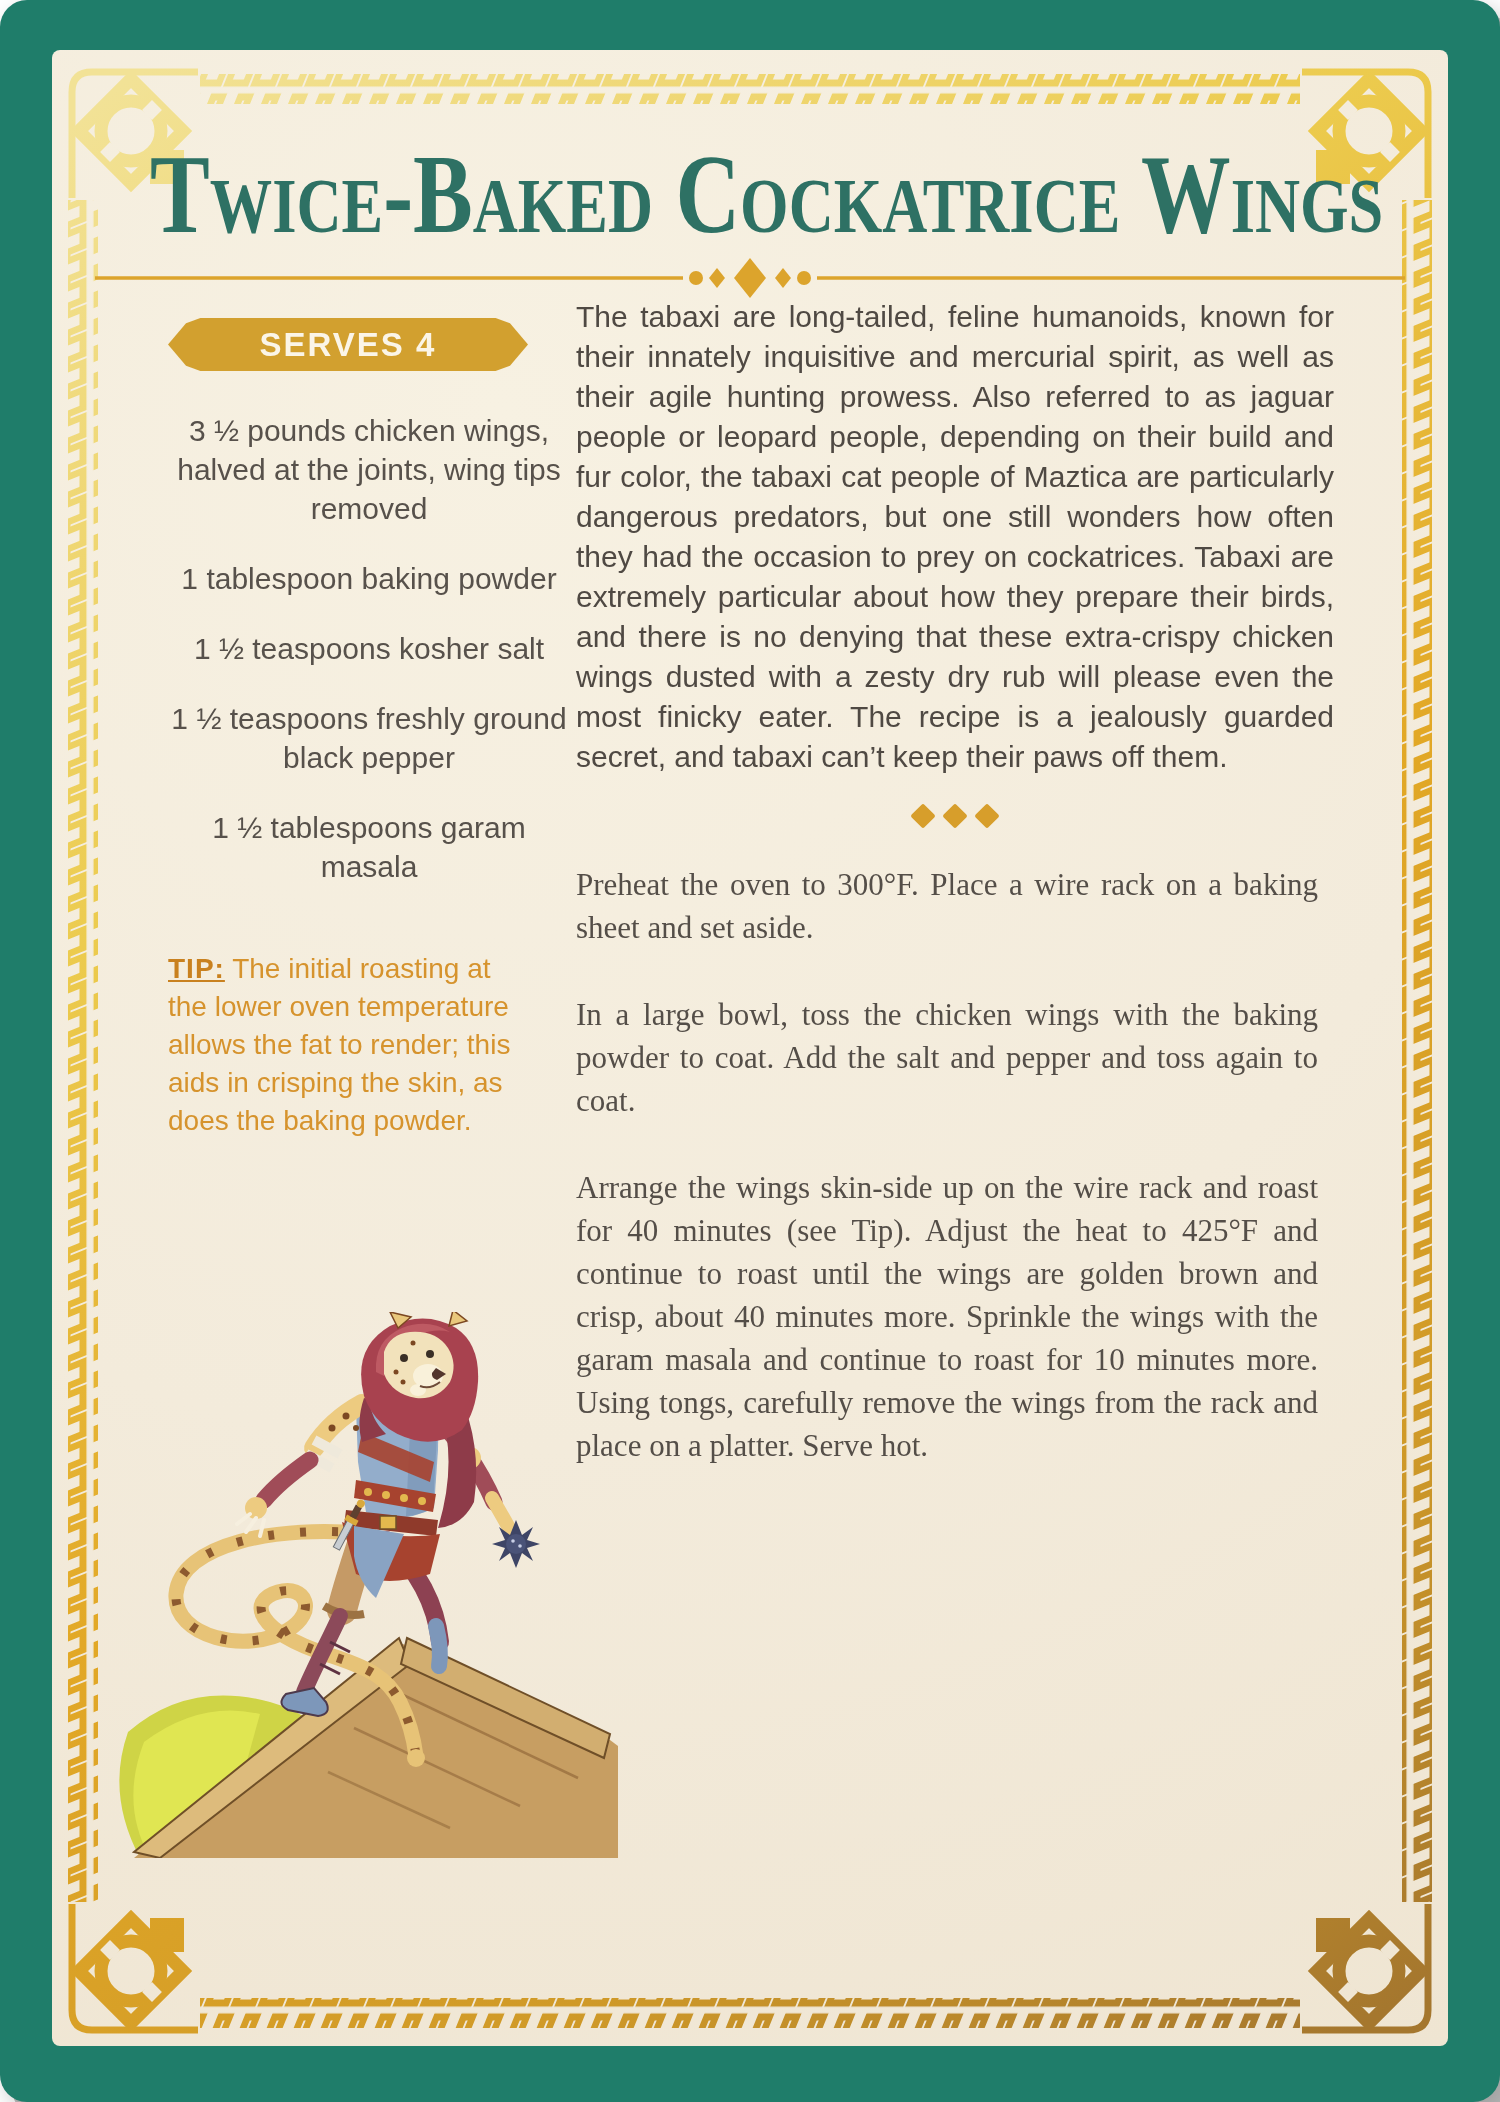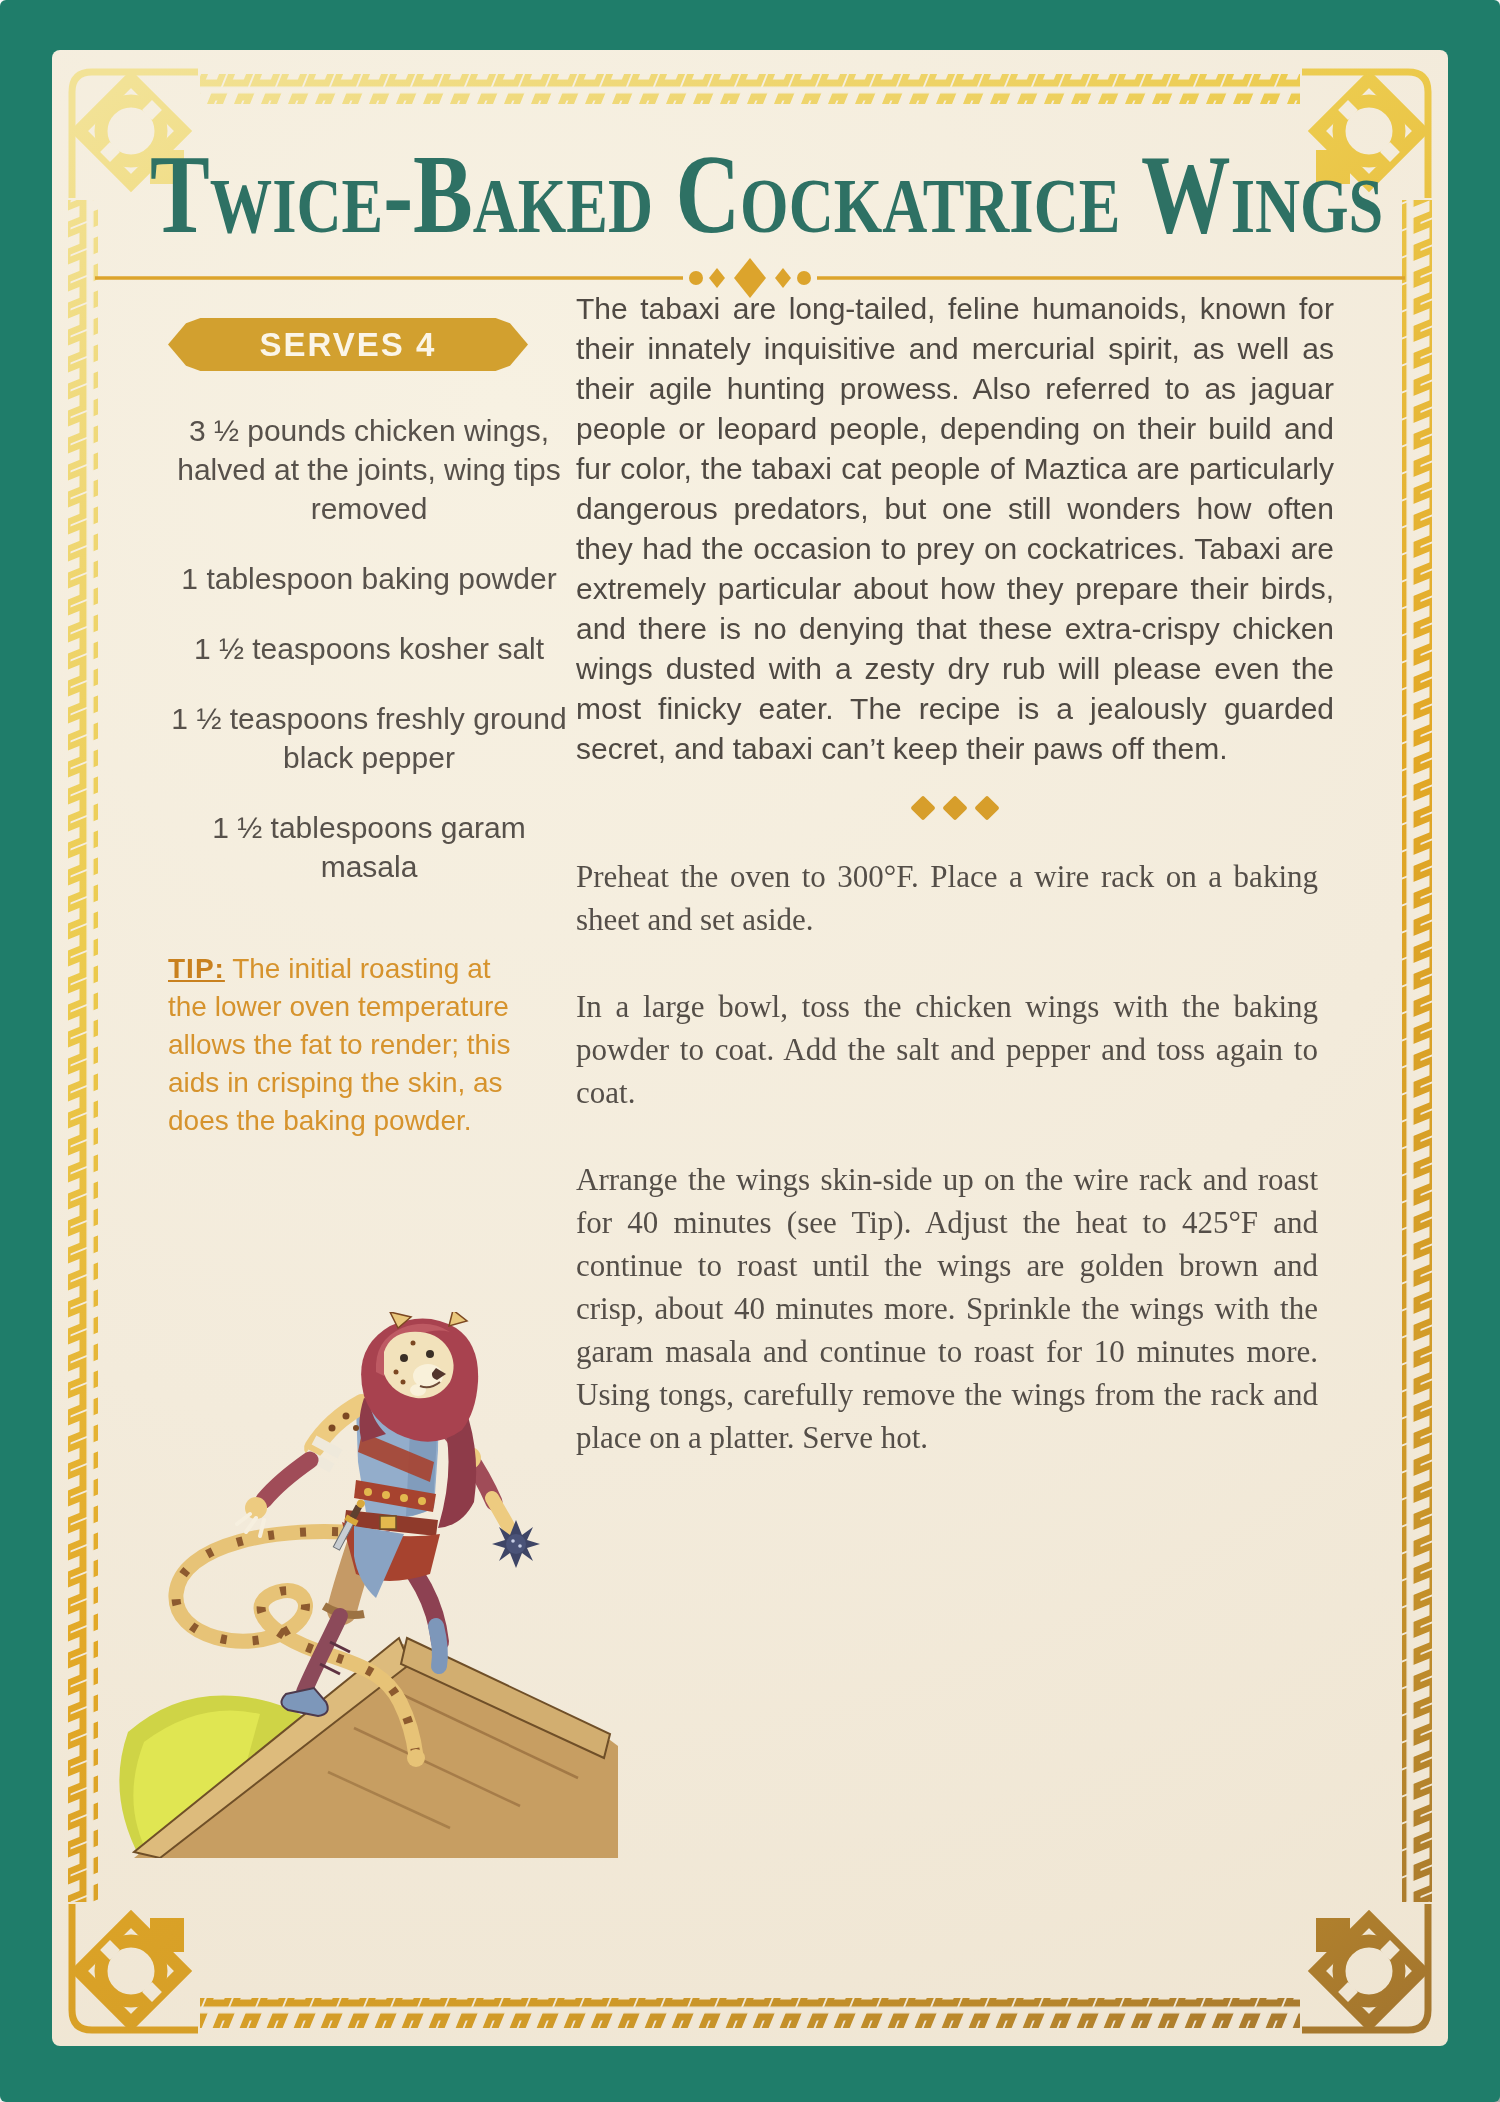--- a/index.html
+++ b/index.html
@@ -1,19 +1,19 @@
 <!DOCTYPE html>
 <html><head>
 <meta charset="utf-8">
 <title>Twice-Baked Cockatrice Wings</title>
 <style>
   html,body{margin:0;padding:0;background:#ffffff;}
   .stage{position:relative;width:1500px;height:2102px;font-family:"Liberation Sans",sans-serif;}
   .card{
-    position:absolute;inset:0;background:#1F7D6A;border-radius:6px;
+    position:absolute;inset:0;background:#1F7D6A;border-radius:27px;
     box-shadow:12px 14px 0 rgba(125,125,125,.55), 6px 8px 22px rgba(0,0,0,.22);
     overflow:hidden;
   }
   .cream{
     position:absolute;left:52px;top:50px;right:52px;bottom:56px;border-radius:8px;
     background:radial-gradient(circle at 32% 18%, #f7f1e2 0%, #f3ebdb 55%, #efe5d2 100%);
   }
   svg.frame{position:absolute;left:0;top:0;}
   
   h1.title{
@@ -28,21 +28,21 @@
   .serves{
     width:360px;height:53px;margin:0 0 40px 0;background:#D2A02F;
     clip-path:polygon(0% 50%,5% 10%,9% 0%,91% 0%,95% 10%,100% 50%,95% 90%,91% 100%,9% 100%,5% 90%);
     display:flex;align-items:center;justify-content:center;
     color:#FBF5E7;font-size:33px;font-weight:bold;letter-spacing:2px;
   }
   .ing{margin:0 0 31px 0;font-size:30px;line-height:39px;color:#57514B;text-align:center;}
   .tip{margin:64px 0 0 0;width:356px;font-size:28px;line-height:38px;color:#D6932D;}
   .tip b{color:#C9811F;letter-spacing:1px;text-decoration:underline;}
   
-  .main{position:absolute;left:576px;top:289px;width:758px;}
+  .main{position:absolute;left:576px;top:297px;width:758px;}
   .intro{margin:0 0 22px 0;font-size:30px;line-height:40px;color:#4F4943;text-align:justify;}
   svg.sep{display:block;margin:24px auto 32px auto;}
   .step{
     margin:0 16px 44px 0;font-family:"Liberation Serif",serif;
     font-size:31px;line-height:43px;color:#544E48;text-align:justify;
   }
   svg.illo{position:absolute;left:118px;top:1312px;}
 </style>
 </head>
 <body>

